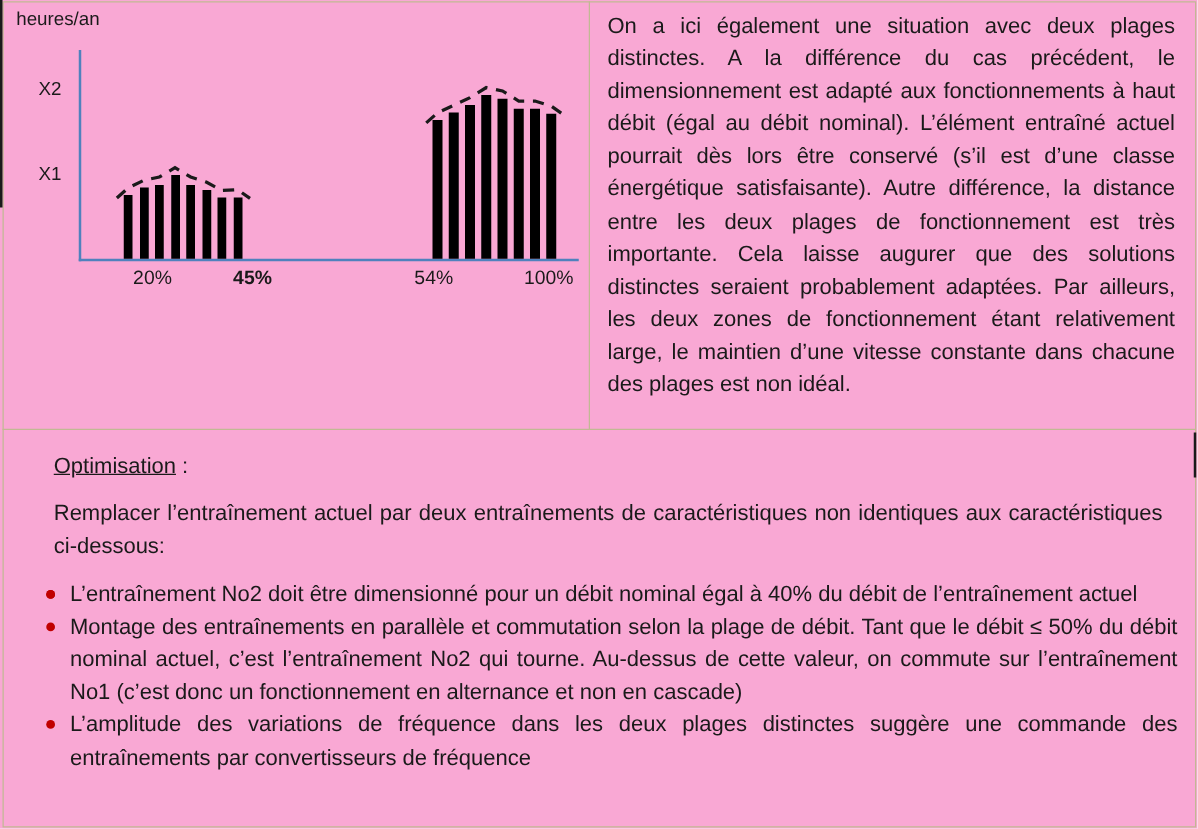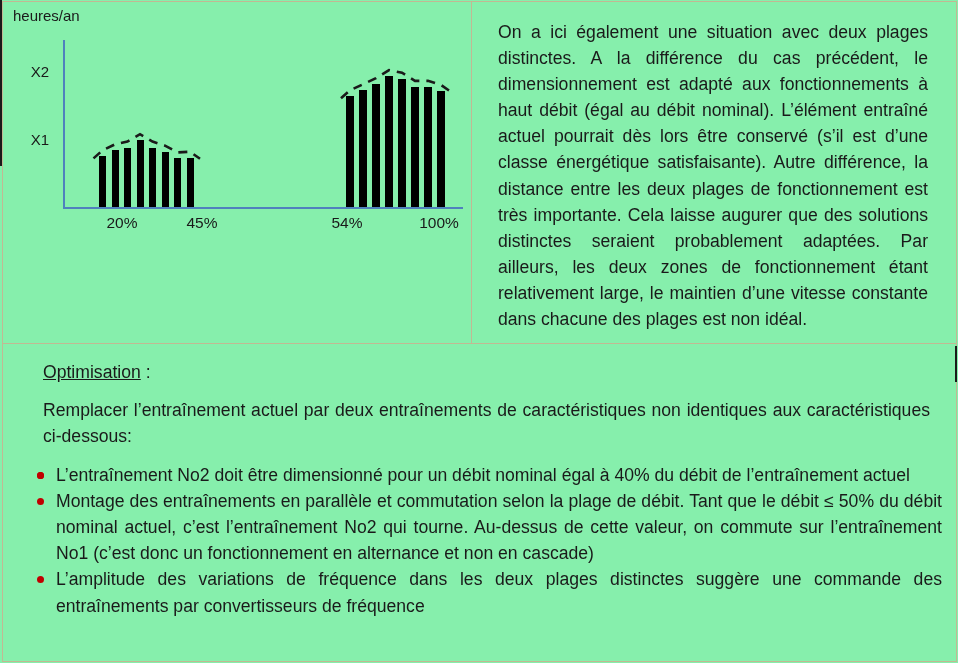--- a/index.html
+++ b/index.html
@@ -1,17 +1,17 @@
 <!DOCTYPE html>
 <html><head>
 <meta charset="utf-8">
 <style>
   html,body{margin:0;padding:0;background:#fff;}
   .page{
-    position:relative;width:958px;height:663px;background:#86efac;overflow:hidden;
+    position:relative;width:958px;height:663px;background:#f9a8d4;overflow:hidden;
     font-family:"Liberation Sans",sans-serif;color:#1a1a1a;
   }
   .frame{position:absolute;left:2px;top:1px;width:953px;height:659px;border:1px solid #c2b893;}
   .divider-v{position:absolute;left:471px;top:1px;width:1px;height:343px;background:#c2b893;}
   .divider-h{position:absolute;left:2px;top:343px;width:954px;height:1px;background:#c2b893;}
 
   
   .cell-chart{position:absolute;left:3px;top:2px;width:468px;height:341px;}
   .chart{position:absolute;inset:0;}
   .ylabel{position:absolute;left:10px;top:5px;font-size:15px;}
@@ -20,21 +20,21 @@
   .ymark-x1{left:24px;top:129px;}
   .axis-y{position:absolute;left:60px;top:38px;width:2px;height:169px;background:#4f81bd;}
   .axis-x{position:absolute;left:60px;top:205px;width:400px;height:2px;background:#4f81bd;}
   .bar{position:absolute;background:#000;}
   .env-svg{position:absolute;left:0;top:0;pointer-events:none;}
   .tick{position:absolute;top:212px;transform:translateX(-50%);font-size:15.5px;white-space:nowrap;}
 
   
   .cell-text{position:absolute;left:472px;top:2px;width:484px;height:341px;
     padding:1px 12px 0 10px;box-sizing:border-box;}
-  .cell-text p{margin:16px;font-size:17.6px;line-height:26.1px;text-align:justify;}
+  .cell-text p{margin:4px;font-size:17.6px;line-height:26.1px;text-align:justify;}
 
   
   .cell-bottom{position:absolute;left:3px;top:344px;width:953px;height:317px;
     padding:3px 14px 0 28px;box-sizing:border-box;}
   .cell-bottom p{margin:12px;font-size:17.6px;line-height:26.2px;text-align:justify;}
   .underline{text-decoration:underline;}
   ul.bullets{margin:0;padding:0;}
   ul.bullets li{
     list-style:none;position:relative;margin:0;padding-left:25px;
     font-size:17.6px;line-height:26.2px;text-align:justify;
@@ -79,21 +79,21 @@
           <div class="bar" style="left: 408px; top: 84.85px; width: 8px; height: 120.15px; background: rgb(0, 0, 0);"></div>
           <div class="bar" style="left: 421px; top: 84.85px; width: 8px; height: 120.15px; background: rgb(0, 0, 0);"></div>
           <div class="bar" style="left: 434px; top: 88.9px; width: 8px; height: 116.1px; background: rgb(0, 0, 0);"></div>
         </div>
       <svg id="env-svg" class="env-svg" width="468" height="341">
           <path d="M 90.5 156.375 L 99.5 148.375 L 112 142.3 L 124.5 139.6 L 137 132.175 L 149.5 139.6 L 162 143.65 L 174.5 150.4 L 187 149.725 L 197 156.725" fill="none" stroke="#1a1a1a" stroke-width="2.6" stroke-dasharray="9 7" stroke-linecap="butt"></path>
           <path d="M 338 96.30000000000001 L 347 88.30000000000001 L 360 82.225 L 373 76.14999999999999 L 386 68.05000000000001 L 399 70.75 L 412 78.85 L 425 78.85 L 438 82.9 L 448 89.9" fill="none" stroke="#1a1a1a" stroke-width="2.6" stroke-dasharray="9 7" stroke-linecap="butt"></path>
         </svg>
       <div id="ticks-layer">
           <div class="tick" style="left: 119px;">20%</div>
-          <div class="tick" style="left: 199px;">45%</div>
+          <div class="tick" style="left: 199px; font-weight: bold;">45%</div>
           <div class="tick" style="left: 344px;">54%</div>
           <div class="tick" style="left: 436px;">100%</div>
         </div>
     </div>
   </div>
 
   <div class="cell-text">
     <p>On a ici également une situation avec deux plages distinctes. A la différence du cas précédent, le dimensionnement est adapté aux fonctionnements à haut débit (égal au débit nominal). L’élément entraîné actuel pourrait dès lors être conservé (s’il est d’une classe énergétique satisfaisante). Autre différence, la distance entre les deux plages de fonctionnement est très importante. Cela laisse augurer que des solutions distinctes seraient probablement adaptées. Par ailleurs, les deux zones de fonctionnement étant relativement large, le maintien d’une vitesse constante dans chacune des plages est non idéal.</p>
   </div>
 

